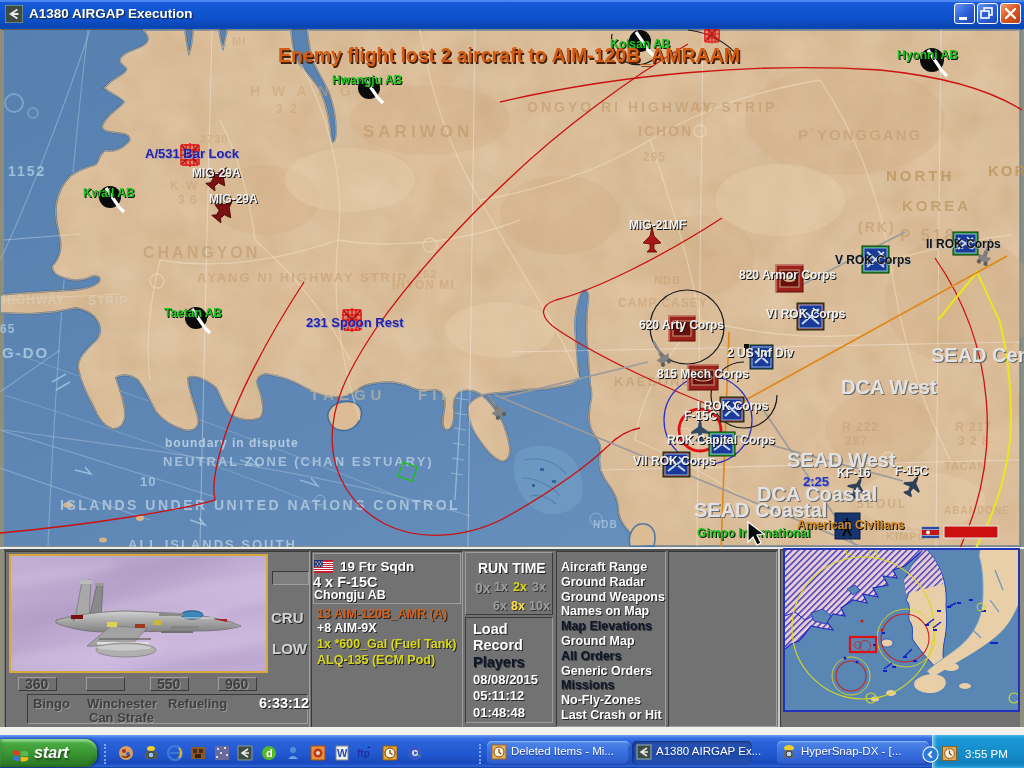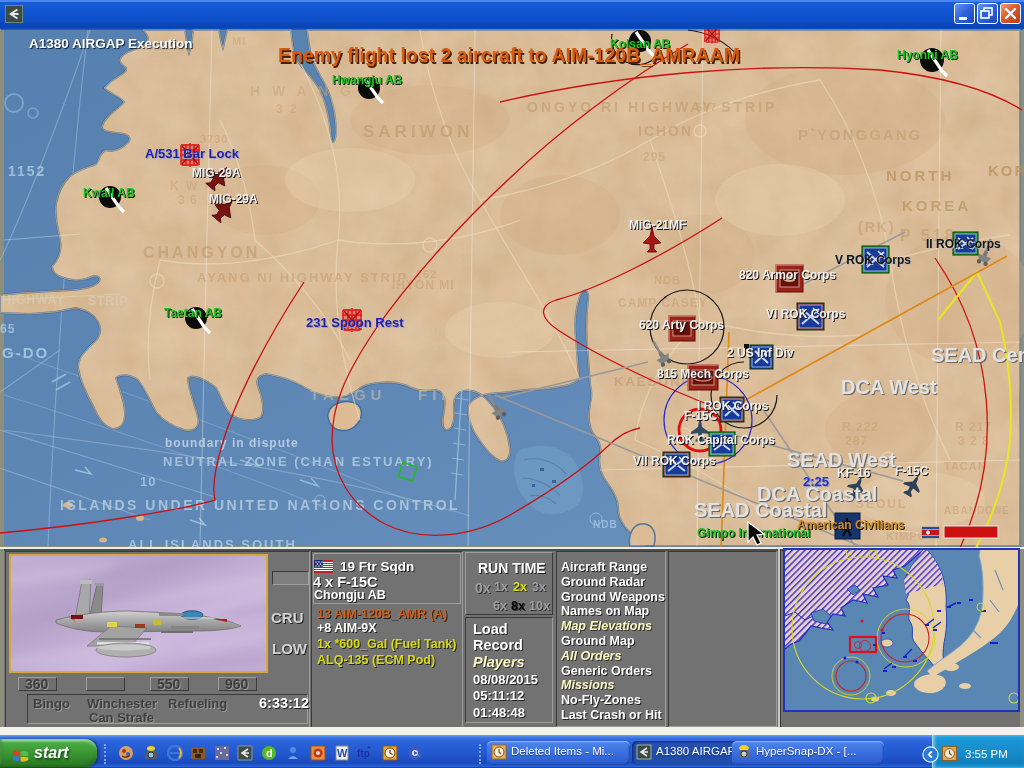--- a/index.html
+++ b/index.html
@@ -2,32 +2,32 @@
 <html><head><meta charset="utf-8">
 <style>
 html,body{margin:0;padding:0;width:1024px;height:768px;overflow:hidden;background:#000;}
 *{box-sizing:border-box;font-family:"Liberation Sans",sans-serif;}
 #root{position:absolute;left:0;top:0;width:1024px;height:768px;}
 .abs{position:absolute;}
 
 #titlebar{left:0;top:0;width:1024px;height:29px;
  background:linear-gradient(180deg,#2a68e2 0%,#1a5ad8 8%,#1256d4 30%,#0d4fc8 70%,#0a43ae 94%,#0d4fc8 100%);}
 #titlebar .tline{position:absolute;left:0;top:0;width:100%;height:2px;background:#4a86ec;}
-#ttext{left:29px;top:6px;color:#fff;font-weight:bold;font-size:13.5px;text-shadow:1px 1px 1px #123;margin-top:30px;}
+#ttext{left:29px;top:6px;color:#fff;font-weight:bold;font-size:13.5px;text-shadow:1px 1px 1px #123;}
 .wbtn{position:absolute;top:3px;width:21px;height:21px;border:1px solid #fff;border-radius:3px;color:#fff;}
 #bmin{left:954px;background:linear-gradient(135deg,#6696f2 0%,#2e62d8 50%,#1c48b8 100%);}
 #bmax{left:977px;background:linear-gradient(135deg,#6696f2 0%,#2e62d8 50%,#1c48b8 100%);}
 #bclose{left:1000px;background:linear-gradient(135deg,#f0a070 0%,#dd5a28 45%,#b83c10 100%);}
 
 #mapwrap{left:0;top:29px;width:1024px;height:518px;background:#8e8e7e;}
 
 #panel{left:0;top:547px;width:1024px;height:180px;background:#717171;}
 .bevel{position:absolute;border-top:1px solid #3a3a3a;border-left:1px solid #3a3a3a;border-bottom:1px solid #9e9e9e;border-right:1px solid #9e9e9e;background:#727272;}
 .ptext{position:absolute;color:#fff;font-weight:bold;white-space:nowrap;text-shadow:1px 1px 0 #222;}
-.gtext{position:absolute;color:#fef9c3;font-weight:bold;white-space:nowrap;text-shadow:1px 1px 0 #333;font-style:italic;}
+.gtext{position:absolute;color:#0f172a;font-weight:bold;white-space:nowrap;text-shadow:1px 1px 0 #333;}
 .dtext{position:absolute;color:#3f3f3f;font-weight:bold;white-space:nowrap;text-shadow:1px 1px 0 #999;}
 
 #whitegap{left:0;top:727px;width:1024px;height:8px;background:#f2f1ec;}
 #taskbar{left:0;top:735px;width:1024px;height:33px;
  background:linear-gradient(180deg,#6aa0f4 0%,#3a72e4 9%,#2a62da 22%,#2258d0 55%,#1a4abc 85%,#2863d8 96%,#12318e 100%);}
 #startbtn{left:0;top:739px;width:97px;height:28px;border-radius:0 12px 12px 0;
  background:linear-gradient(180deg,#7fd278 0%,#4aaa43 12%,#3c9a35 45%,#2f822a 80%,#3c9a35 100%);
  box-shadow:inset 0 -2px 4px #1c5a18, inset 0 2px 3px #a8e8a0, 2px 0 3px rgba(0,0,0,.4);}
 #starttext{left:34px;top:744px;color:#fff;font-weight:bold;font-style:italic;font-size:16px;text-shadow:1px 2px 2px #1a4a18;}
 .qicon{position:absolute;top:745px;width:16px;height:16px;border-radius:2px;}
@@ -518,21 +518,21 @@
 <div class="ptext" style="left:317px;top:90px;font-size:12.5px;color:#d8d818">1x *600_Gal (Fuel Tank)</div>
 <div class="ptext" style="left:317px;top:106px;font-size:12.5px;color:#d8d818">ALQ-135 (ECM Pod)</div>
 <div class="bevel" style="left:465px;top:5px;width:88px;height:63px;border-top-color:#9e9e9e;border-left-color:#9e9e9e;border-bottom-color:#3a3a3a;border-right-color:#3a3a3a"></div>
 <div class="ptext" style="left:478px;top:13px;font-size:14px">RUN TIME</div>
 <div class="ptext" style="left:475px;top:33px;font-size:14px;color:#9e9e9e;text-shadow:1px 1px 0 #333">0x</div>
 <div class="ptext" style="left:494px;top:33px;font-size:12.5px;color:#9e9e9e;text-shadow:1px 1px 0 #333">1x</div>
 <div class="ptext" style="left:513px;top:33px;font-size:12.5px;color:#d8d818;text-shadow:1px 1px 0 #333">2x</div>
 <div class="ptext" style="left:532px;top:33px;font-size:12.5px;color:#9e9e9e;text-shadow:1px 1px 0 #333">3x</div>
 <div class="ptext" style="left:475px;top:68px;font-size:12.5px;color:#fde047;text-shadow:1px 1px 0 #333">4x</div>
 <div class="ptext" style="left:493px;top:52px;font-size:12.5px;color:#9e9e9e;text-shadow:1px 1px 0 #333">6x</div>
-<div class="ptext" style="left:511px;top:52px;font-size:12.5px;color:#000000;text-shadow:1px 1px 0 #333">8x</div>
+<div class="ptext" style="left:511px;top:52px;font-size:12.5px;color:#fde047;text-shadow:1px 1px 0 #333">8x</div>
 <div class="ptext" style="left:529px;top:52px;font-size:12.5px;color:#9e9e9e;text-shadow:1px 1px 0 #333">10x</div>
 <div class="bevel" style="left:465px;top:70px;width:88px;height:106px"></div>
 <div class="ptext" style="left:473px;top:74px;font-size:14.5px">Load</div>
 <div class="ptext" style="left:473px;top:90px;font-size:14.5px">Record</div>
 <div class="gtext" style="left:473px;top:107px;font-size:14.5px">Players</div>
 <div class="ptext" style="left:473px;top:125px;font-size:13px">08/08/2015</div>
 <div class="ptext" style="left:473px;top:141px;font-size:13px">05:11:12</div>
 <div class="ptext" style="left:473px;top:158px;font-size:13px">01:48:48</div>
 <div class="bevel" style="left:556px;top:4px;width:110px;height:176px"></div>
 <div class="ptext" style="left:561px;top:13.0px;font-size:12.5px">Aircraft Range</div>
@@ -702,21 +702,21 @@
         </svg></div>
       <div class="tl">Deleted Items - Mi...</div>
     </div>
 <div class="tbtn" style="left:632px;width:120px;background:linear-gradient(180deg,#2a55b4 0%,#1e4aaa 50%,#244fb0 100%);box-shadow:inset 1px 1px 3px #122a6a;">
       <div style="position:absolute;left:4px;top:3px;width:16px;height:16px"><svg width="16" height="16" viewBox="0 0 16 16">
           <rect x="1" y="1" width="14" height="14" fill="#3c4c44" stroke="#9ab0a4"></rect>
           <path d="M11,4 L5,8 L11,12 M5,8 L12,8" stroke="#e8e8e8" stroke-width="1.6" fill="none"></path>
         </svg></div>
       <div class="tl">A1380 AIRGAP Ex...</div>
     </div>
-<div class="tbtn" style="left:732px;width:152px;">
+<div class="tbtn" style="left:777px;width:152px;">
       <div style="position:absolute;left:4px;top:3px;width:16px;height:16px"><svg width="16" height="16" viewBox="0 0 16 16">
           <ellipse cx="8" cy="4" rx="5" ry="3" fill="#f0d020"></ellipse>
           <rect x="3" y="6" width="10" height="8" rx="2" fill="#6a6a6a"></rect>
           <circle cx="8" cy="10" r="3" fill="#b8d8e8" stroke="#333"></circle>
         </svg></div>
       <div class="tl">HyperSnap-DX - [...</div>
     </div>
 <svg class="abs" style="left:922px;top:746px" width="17" height="17" viewBox="0 0 19 19">
       <circle cx="9.5" cy="9.5" r="8.5" fill="#2e7ad8" stroke="#e8f4fc" stroke-width="1.3"></circle>
       <path d="M11,6 L7.5,9.5 L11,13" stroke="#fff" stroke-width="2" fill="none"></path>

